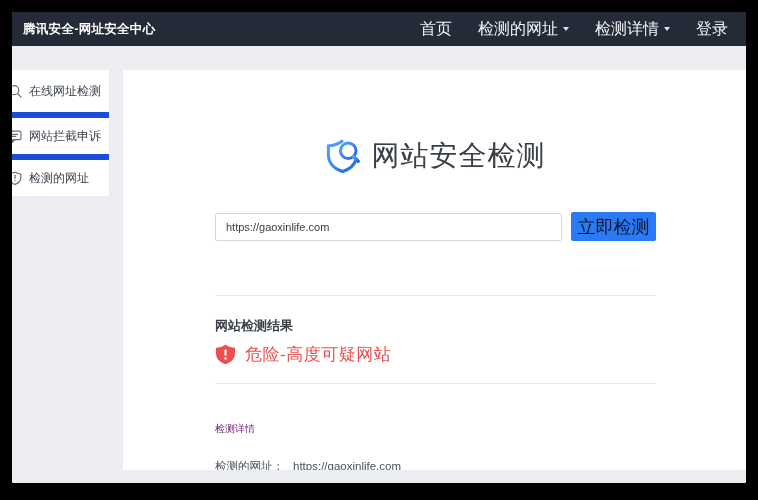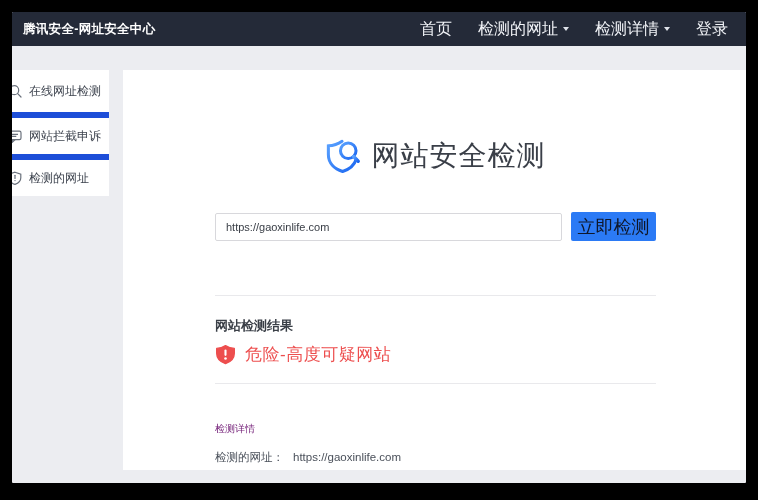--- a/index.html
+++ b/index.html
@@ -51,21 +51,21 @@
   .divider-1 { margin-top:54px; }
   .divider-2 { margin-top:17px; }
 
   .result-title { margin-top:21px; font-size:13px; color:#3a3f47; line-height:18px;font-weight:bold; }
   .verdict-row { margin-top:7px; display:flex; align-items:center; gap:9px; height:24px; }
   .warn-icon { width:21px; height:21px; flex:0 0 auto; }
   .verdict { font-size:17px; font-weight:500; color:#ed4e4e; letter-spacing:.5px; }
 
   .details-title { margin-top:35px; font-size:10px; font-weight:500; color:#701a75; line-height:20px; }
   .detail-line { font-size:11.5px; color:#4a505a; line-height:17px; }
-  .url-line { margin-top:10px; }
+  .url-line { margin-top:19px;text-decoration:underline; }
   .url-line .url-value { margin-left:9px; }
   .risk-label { margin-top:3px; }
 </style>
 </head>
 <body>
 
 <div class="canvas">
   <div class="window">
 
     <header class="navbar">

